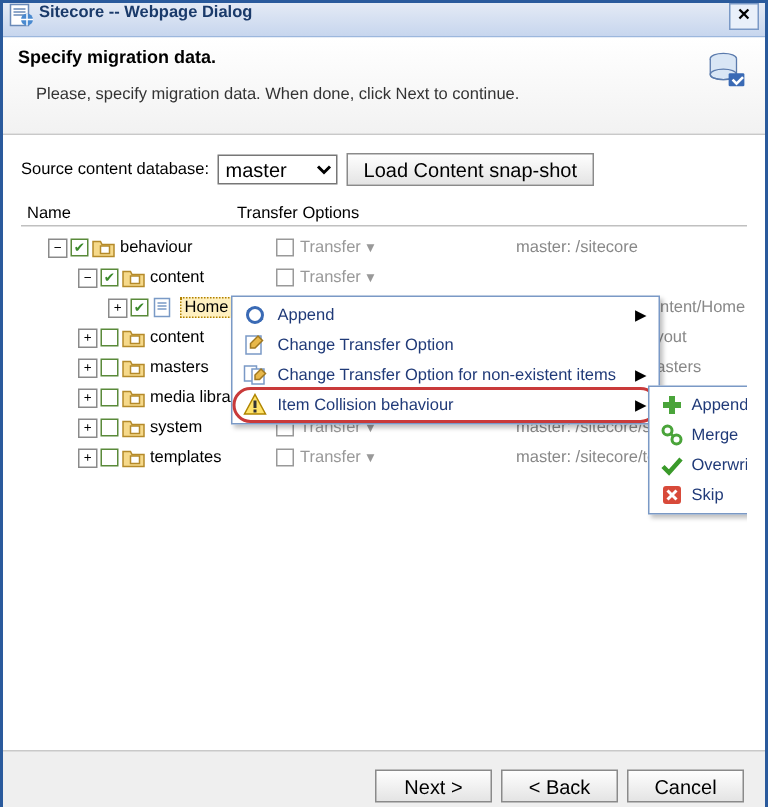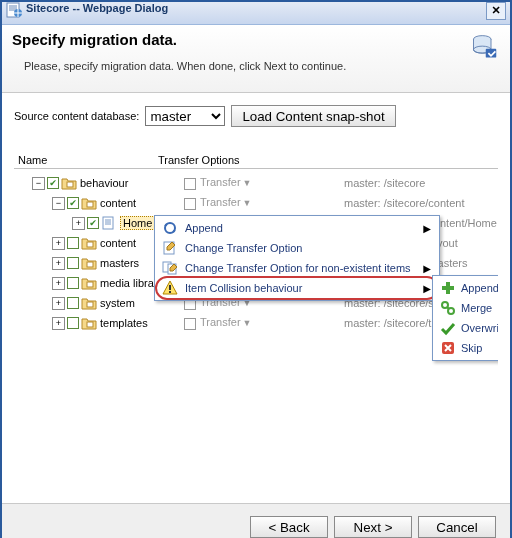--- a/index.html
+++ b/index.html
@@ -2,25 +2,25 @@
 <html><head>
 <meta charset="utf-8">
 <style>
 html,body{margin:0;padding:0;font-family:Tahoma,Arial,sans-serif;font-size:11px;color:#000;background:#fff}
 .wrap{width:512px;height:538px;box-sizing:border-box;border:2px solid #2a5a9c}
 .titlebar{height:22px;background:linear-gradient(#e4eaf5,#c7d6ee);border-bottom:1px solid #9cb7dd;display:flex;padding:0 4px}
 .titlebar .ico{width:16px;height:16px;margin-right:4px;display:inline-block}
 .titlebar .t{font-weight:bold;color:#1a3a6a;flex:1}
 .titlebar .x{width:18px;height:16px;border:1px solid #7a99c6;background:#e9f0fa;text-align:center;line-height:14px;font-family:Arial;font-size:11px;font-weight:bold}
 .head{padding:6px 10px 8px 10px;border-bottom:1px solid #c9c9c9;background:linear-gradient(#fff,#f2f2f2);position:relative}
-.head h1{margin:0 0 2px 0;font-size:15px;font-weight:bold}
+.head h1{margin:0 0 2px 0;font-size:12px;font-weight:bold}
 .head p{margin:12px;color:#333}
 .dbicon{position:absolute;right:12px;top:8px;width:28px;height:28px}
 .body{padding:12px 12px 0 12px;height:410px;box-sizing:border-box}
-.row1{display:flex;align-items:center;gap:6px;margin-bottom:25px}
+.row1{display:flex;align-items:center;gap:6px;margin-bottom:10px}
 .row1 select{width:80px;height:20px;border:1px solid #777;background:#fff}
 .btn{height:22px;padding:0 10px;border:1px solid #8a8a8a;background:linear-gradient(#fefefe,#e4e4e4)}
 .gridhead{display:flex;border-bottom:1px solid #c0c0c0;padding:2px 0}
 .gridhead div{color:#000}
 .c1{width:140px;padding-left:4px}
 .c2{width:150px}
 .c3{flex:1}
 .tree{position:relative;height:330px;overflow:hidden;padding-top:4px}
 .node{display:flex;align-items:center;height:20px}
 .ind{display:inline-block}
@@ -111,21 +111,20 @@
         <div class="node">
           <span class="ind" style="width:38px"></span>
           <span class="exp">−</span>
           <span class="chk on"></span>
           <span class="fico"><svg class="svg" viewBox="0 0 16 14">
               <path d="M1 3h5l1 2h8v8H1z" fill="#f6d98a" stroke="#b58a2a"></path>
               <rect x="6" y="6" width="6" height="5" fill="#fff" stroke="#b58a2a"></rect>
             </svg></span>
           <span class="label">content</span>
           <span class="tcol"><span class="tchk"></span><span class="tlbl">Transfer</span><span class="ddarr">▼</span></span>
-          <span class="pcol">master: /sitecore/content</span>
         </div>
         <div class="node">
           <span class="ind" style="width:58px"></span>
           <span class="exp">+</span>
           <span class="chk on"></span>
           <span class="fico"><svg class="svg" viewBox="0 0 16 14">
               <rect x="2" y="1" width="10" height="12" fill="#fff" stroke="#7a9ac6"></rect>
               <path d="M4 4h6M4 6h6M4 8h6" stroke="#7a9ac6"></path>
             </svg></span>
           <span class="label sel">Home</span>
@@ -254,18 +253,18 @@
                 <rect x="2" y="2" width="12" height="12" rx="2" fill="#d84a3a"></rect>
                 <path d="M5 5l6 6M11 5l-6 6" stroke="#fff" stroke-width="2"></path>
               </svg></span>
             <span>Skip</span>
           </div>
         </div>
     </div>
   </div>
 
   <div class="foot">
+    <button class="btn">Next &gt;</button>
     <button class="btn">&lt; Back</button>
-    <button class="btn">Next &gt;</button>
     <button class="btn">Cancel</button>
   </div>
 
 </div>
 
 </body></html>

